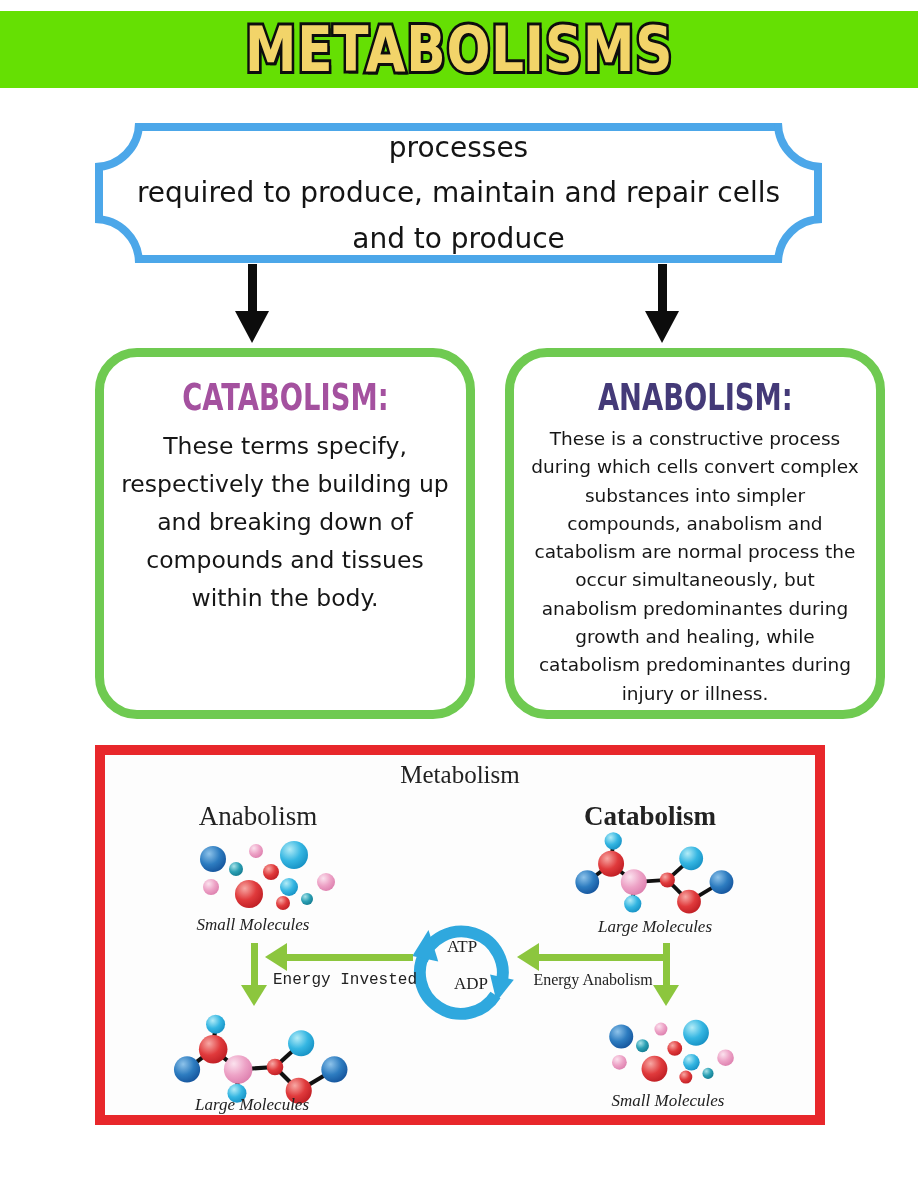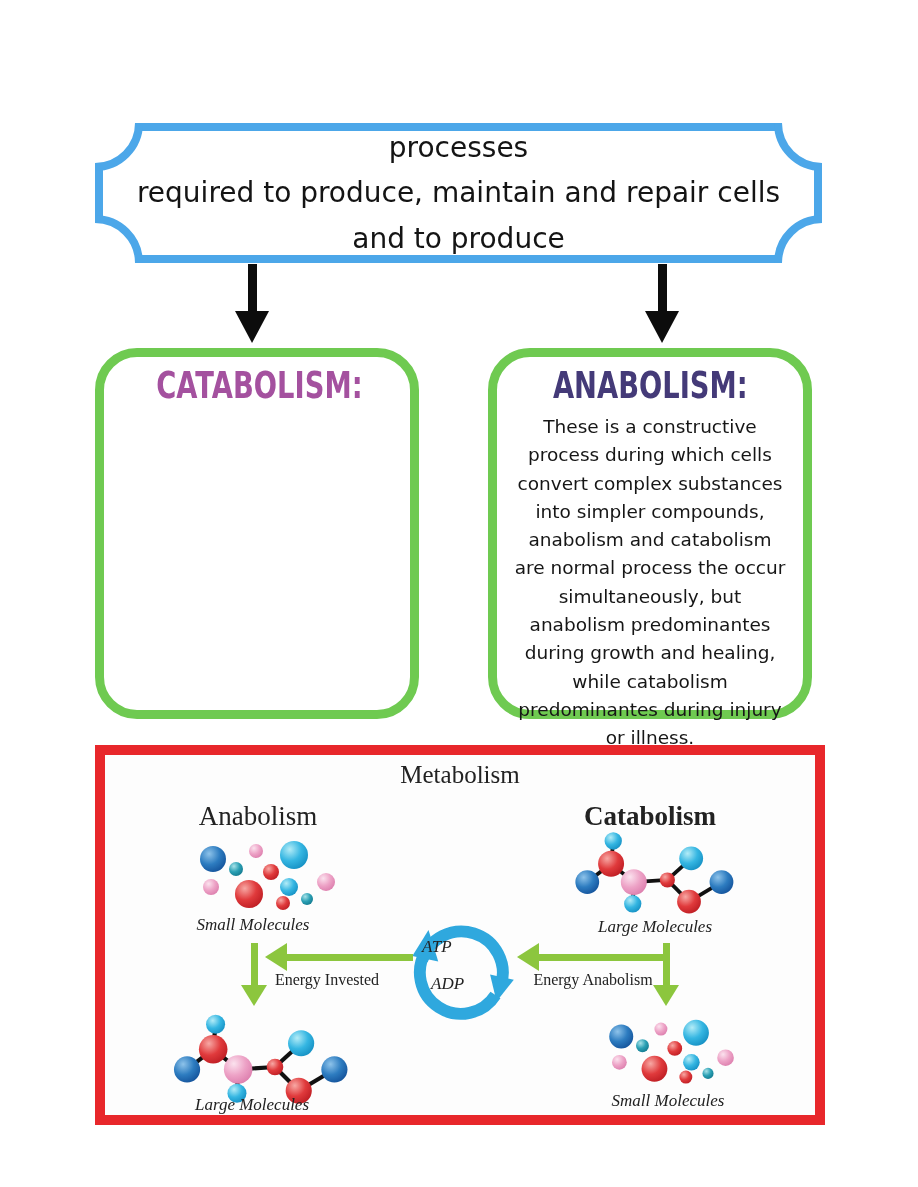--- a/index.html
+++ b/index.html
@@ -22,42 +22,42 @@
   .notch.tl { left:-48px; top:-48px; }  .notch.tr { right:-48px; top:-48px; }
   .notch.bl { left:-48px; bottom:-48px; } .notch.br { right:-48px; bottom:-48px; }
   .intro-text { position:absolute; left:0; top:0; width:100%; height:100%;
            display:flex; align-items:center; justify-content:center; text-align:center;
            font-size:28px; line-height:1.62; color:#141414; white-space:pre-line; padding:0 40px; }
 
   
   .black-arrow { position:absolute; width:36px; height:80px; }
 
   
-  .card { position:absolute; top:348px; width:324px; height:371px; background:#fff;
-          border:9px solid #6fca51; border-radius:42px; padding:6px 12px 10px; text-align:center; }
-  .card.left { left:95px; } .card.right { left:488px; }
+  .card { position:absolute; top:348px; width:380px; height:371px; background:#fff;
+          border:9px solid #6fca51; border-radius:42px; padding:18px 12px 10px; text-align:center; }
+  .card.left { left:95px; } .card.right { left:505px; }
   .card-heading { font-weight:bold; font-size:38px; letter-spacing:0; display:inline-block;
           transform:scaleX(0.72); transform-origin:center; white-space:nowrap; }
   .card.left  .card-heading { color:#a4519f; }
   .card.right .card-heading { color:#443a78; }
   .card-body { color:#161616; }
   .card.left  .card-body { font-size:23.5px; line-height:1.62; margin-top:8px; padding:0 4px; }
   .card.right .card-body { font-size:18.5px; line-height:1.53; margin-top:6px; padding:0 2px; }
 
   
   .diagram { position:absolute; left:95px; top:745px; width:730px; height:380px;
              border:10px solid #e8272b; background:#fdfdfd;
              font-family:"Liberation Serif","DejaVu Serif",serif; color:#222; }
   .dg { position:absolute; }
   .dg-title { left:0; top:6px; width:100%; text-align:center; font-size:25px; }
   .dg-label { text-align:center; }
   .dg-process { font-size:27px; }
   .dg-mol-label { font-size:17px;font-style:italic; }
   .dg-energy { font-size:16px; }
-  .dg-cycle-word { font-size:17px; text-align:left;font-style:italic; }
+  .dg-cycle-word { font-size:17px; text-align:center; }
 
   
   .g-shaft-h { position:absolute; height:7px; background:#8cc63e; }
   .g-shaft-v { position:absolute; width:7px; background:#8cc63e; }
   .g-head-left { position:absolute; width:0; height:0;
       border-top:14px solid transparent; border-bottom:14px solid transparent;
       border-right:22px solid #8cc63e; }
   .g-head-down { position:absolute; width:0; height:0;
       border-left:13px solid transparent; border-right:13px solid transparent;
       border-top:21px solid #8cc63e; }
@@ -90,20 +90,23 @@
           <stop offset="100%" stop-color="#dd7fae"></stop>
       </radialGradient>
       <radialGradient id="gTeal" cx="35%" cy="30%" r="75%">
         <stop offset="0%" stop-color="#a8e2e8"></stop>
           <stop offset="55%" stop-color="#2aa0b4"></stop>
           <stop offset="100%" stop-color="#147b90"></stop>
       </radialGradient>
     </defs>
   </svg>
 
+  <div class="banner">
+    <span class="banner-title">METABOLISMS</span>
+  </div>
 
   <div class="intro-clip">
     <div class="intro-frame"></div>
     <div class="notch tl"></div>
     <div class="notch tr"></div>
     <div class="notch bl"></div>
     <div class="notch br"></div>
     <div class="intro-text">Is the sum of all the chemical and physical processes
 required to produce, maintain and repair cells and to produce
 energy in the body.</div>
@@ -113,20 +116,21 @@
     <rect x="14" y="0" width="9" height="52" fill="#0c0c0c"></rect>
     <polygon points="1,47 35,47 18,79" fill="#0c0c0c"></polygon>
   </svg>
   <svg class="black-arrow" style="left:644px; top:264px;" viewBox="0 0 36 80">
     <rect x="14" y="0" width="9" height="52" fill="#0c0c0c"></rect>
     <polygon points="1,47 35,47 18,79" fill="#0c0c0c"></polygon>
   </svg>
 
   <div class="card left">
     <span class="card-heading">CATABOLISM:</span>
+    <div class="card-body">These terms specify, respectively the building up and breaking down of compounds and tissues within the body.</div>
   </div>
 
   <div class="card right">
     <span class="card-heading">ANABOLISM:</span>
     <div class="card-body">These is a constructive process during which cells convert complex substances into simpler compounds, anabolism and catabolism are normal process the occur simultaneously, but anabolism predominantes during growth and healing, while catabolism predominantes during injury or illness.</div>
   </div>
 
   <div class="diagram">
 
     <div class="dg dg-title">Metabolism</div>
@@ -176,21 +180,21 @@
       <path d="M 13 42 A 38 38 0 1 1 86 65" fill="none" stroke="#2fa8de" stroke-width="11"></path>
       <polygon points="76,55 98,60 82,80" fill="#2fa8de"></polygon>
       <path d="M 81 74 A 38 38 0 0 1 17 33" fill="none" stroke="#2fa8de" stroke-width="11"></path>
       <polygon points="4,38 28,43 19,14" fill="#2fa8de"></polygon>
     </svg>
     <div class="dg dg-cycle-word" style="left:317px; top:182px; width:80px;">ATP</div>
     <div class="dg dg-cycle-word" style="left:326px; top:219px; width:80px;">ADP</div>
 
     <div class="g-shaft-h" style="left:180px; top:199px; width:128px;"></div>
     <div class="g-head-left" style="left:160px; top:188px;"></div>
-    <div class="dg dg-label dg-energy" style="left:142px; top:216px; width:160px;">Energy Invested</div>
+    <div class="dg dg-label dg-energy" style="left:160px; top:216px; width:160px;font-family:Liberation Mono, monospace;">Energy Invested</div>
 
     <div class="g-shaft-h" style="left:432px; top:199px; width:127px;"></div>
     <div class="g-head-left" style="left:412px; top:188px;"></div>
     <div class="dg dg-label dg-energy" style="left:408px; top:216px; width:160px;">Energy Anabolism</div>
 
     <div class="g-shaft-v" style="left:146px; top:188px; height:44px;"></div>
     <div class="g-head-down" style="left:136px; top:230px;"></div>
 
     <div class="g-shaft-v" style="left:558px; top:188px; height:44px;"></div>
     <div class="g-head-down" style="left:548px; top:230px;"></div>

